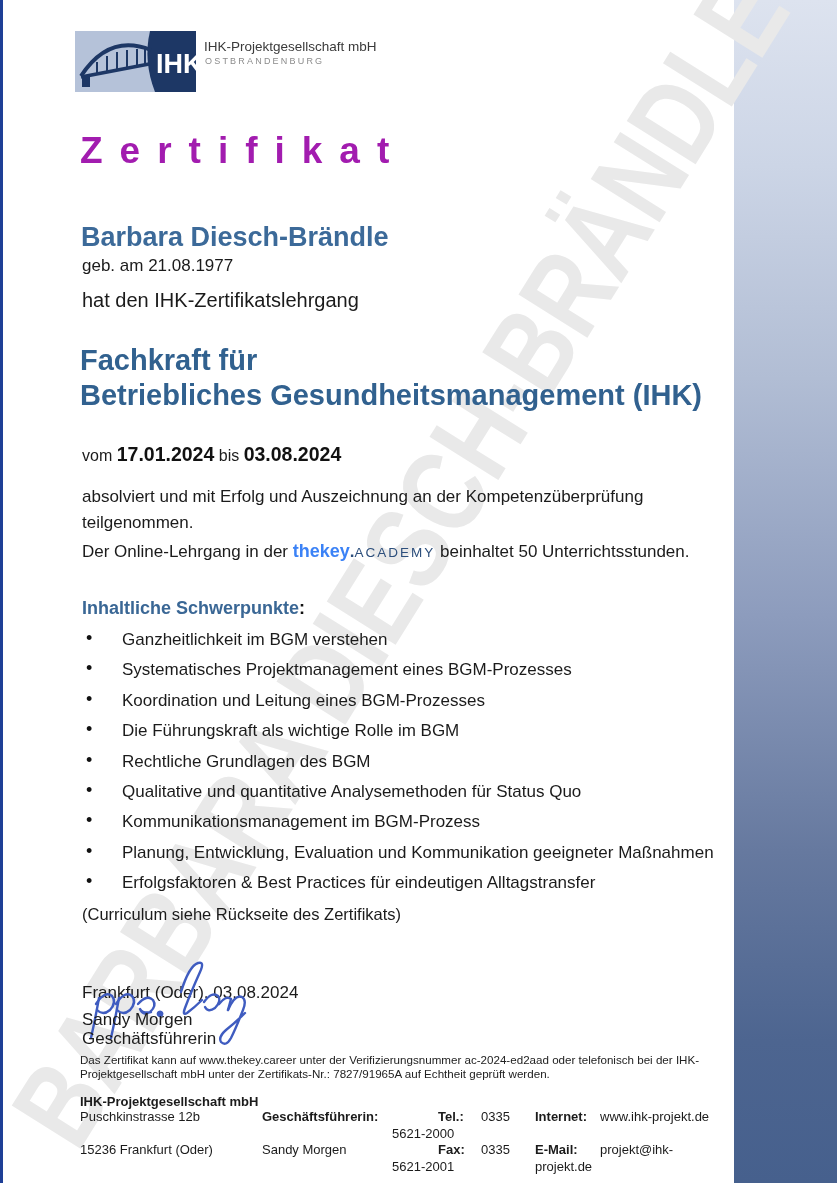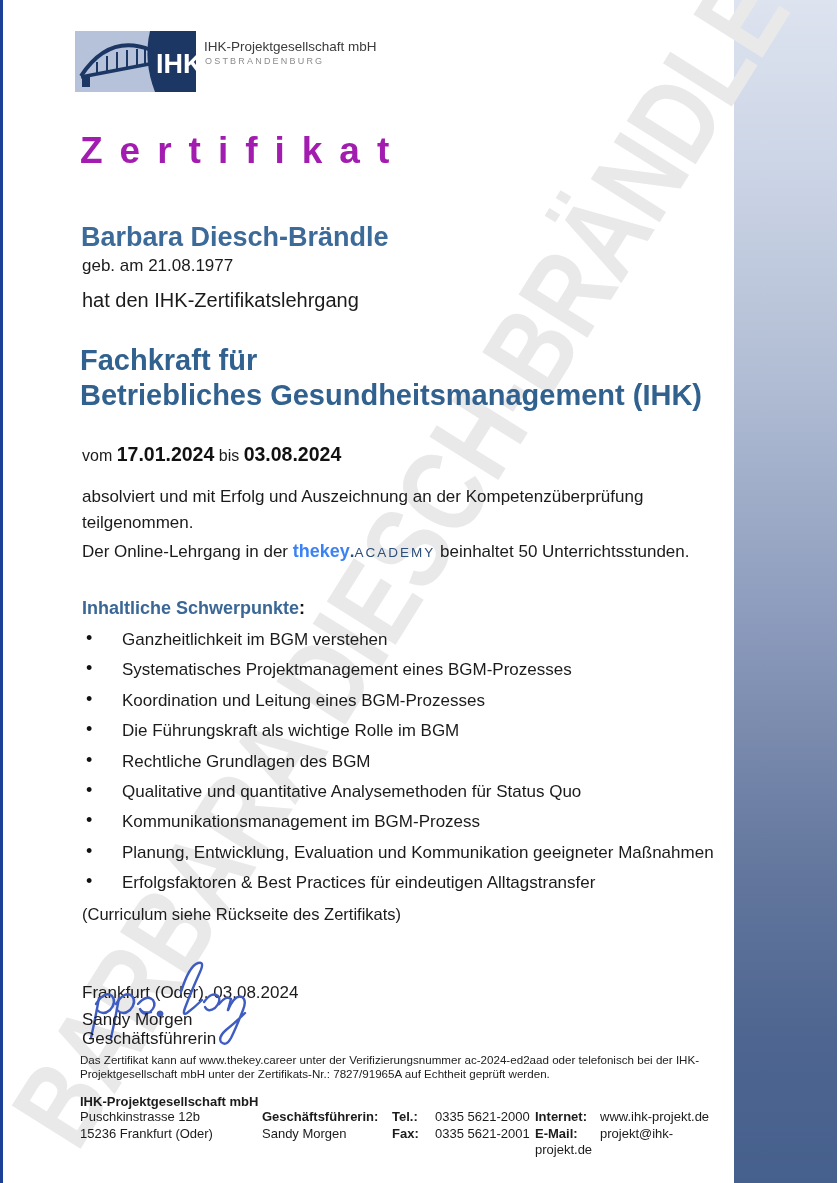--- a/index.html
+++ b/index.html
@@ -61,21 +61,21 @@
   .verification{left:80px;top:1053px;width:630px;font-size:11.6px;line-height:13.8px;color:#222;}
 
   .footer-company{left:80px;top:1094px;font-size:13px;font-weight:bold;}
   .footer-grid{left:80px;top:1109px;width:650px;font-size:13px;line-height:16.5px;}
   .footer-grid .row{display:flex;}
   .fcol1{width:182px;}
   .fcol2{width:130px;}
   .fcol3{width:143px;}
   .fcol4{width:195px;}
   .flabel{font-weight:bold;display:inline-block;}
-  .fcol3 .flabel{width:43px;}
+  .fcol3 .flabel{width:43px;margin-left:46px;}
   .fcol4 .flabel{width:65px;}
 </style>
 </head>
 <body>
 
 <div class="page">
 
   <div class="abs edge-line"></div>
   <div class="abs side-bar"></div>
 

